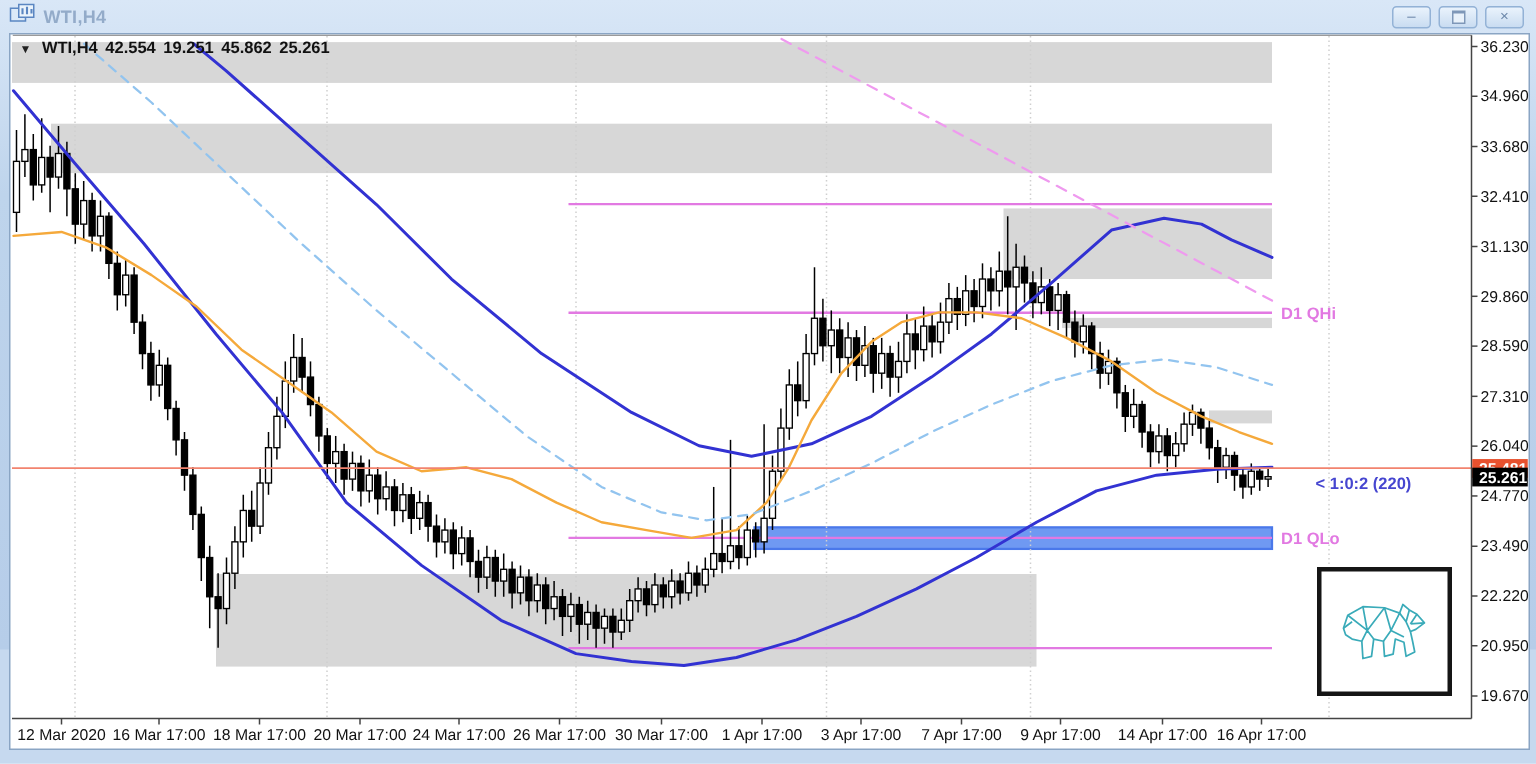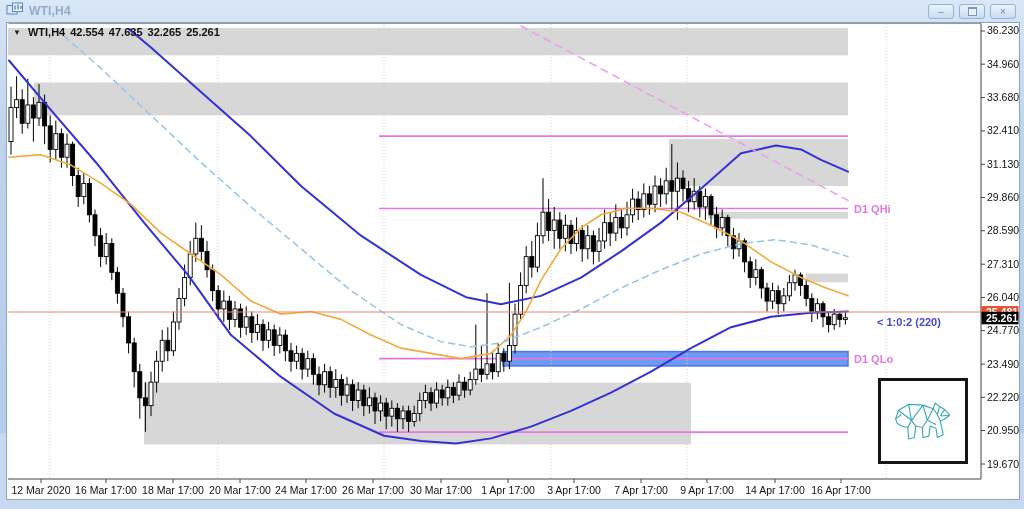--- a/index.html
+++ b/index.html
@@ -458,22 +458,22 @@
           <text x="853" y="211.51450000000003" font-size="11" fill="#e279e2" font-weight="700">D1 QHi</text>
           <text x="853" y="361.61550000000005" font-size="11" fill="#e279e2" font-weight="700">D1 QLo</text>
           <text x="876" y="325.0055" font-size="11" fill="#4646d0" font-weight="700">&lt; 1:0:2 (220)</text>
         </g>
       </svg>
 
     <div class="ohlc">
       <span class="arr">▼</span>
       <span>WTI,H4</span>
       <span>42.554</span>
-      <span>47.635</span>
-      <span>32.265</span>
+      <span>19.251</span>
+      <span>45.862</span>
       <span>25.261</span>
     </div>
 
     <div class="bearbox">
       <svg width="72" height="64" viewBox="0 0 100 86">
         <g fill="none" stroke="#3aabb9" stroke-width="1.6" stroke-linejoin="round">
           <path d="M12,40 16,28 30,20 50,21 64,26 67,18 73,23 80,27 87,35 79,41 74,43 76,52 78,62 70,66 68,53 60,50 58,64 50,66 49,52 40,50 38,66 30,68 29,52 20,50 14,46 Z"></path>
           <path d="M16,28 34,42 M30,20 34,42 M50,21 34,42 M50,21 56,42 M64,26 56,42 M64,26 70,34 M73,23 70,34 M80,27 74,36 M87,35 74,36 M70,34 74,43 M56,42 49,52 M34,42 29,52 M56,42 68,48 M34,42 40,50 M12,40 20,34"></path>
         </g>
       </svg>

